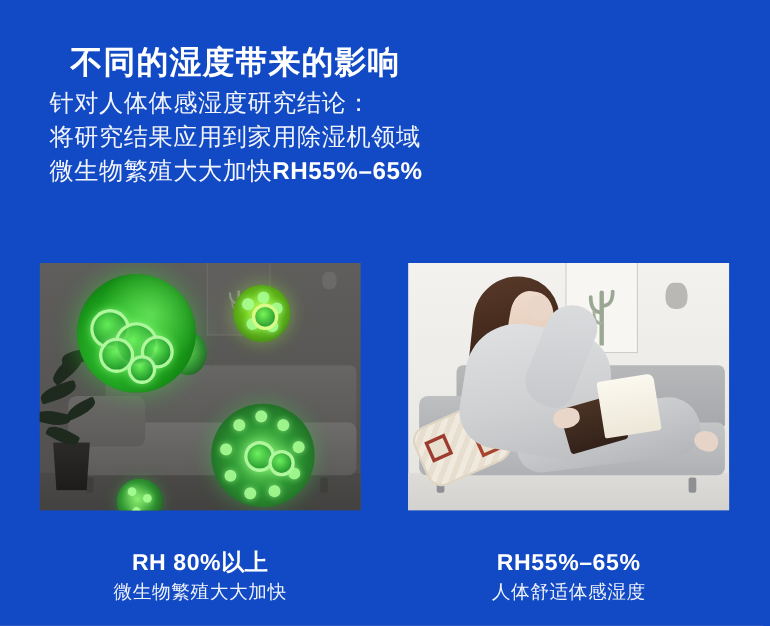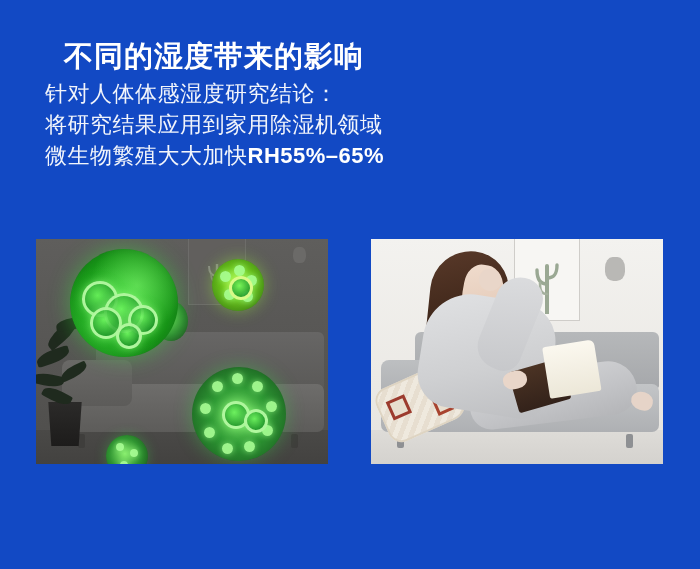--- a/index.html
+++ b/index.html
@@ -553,14 +553,24 @@
           <div class="p-book">
             <div class="pg-l"></div>
             <div class="pg-r"></div>
           </div>
           <div class="p-hand-book"></div>
         </div>
       </div>
     </div>
   </div>
 
+  <div class="captions">
+    <div class="caption left">
+      <div class="cap-title">RH 80%以上</div>
+      <div class="cap-sub">微生物繁殖大大加快</div>
+    </div>
+    <div class="caption right">
+      <div class="cap-title">RH55%–65%</div>
+      <div class="cap-sub">人体舒适体感湿度</div>
+    </div>
+  </div>
 
 </div>
 
 </body></html>

